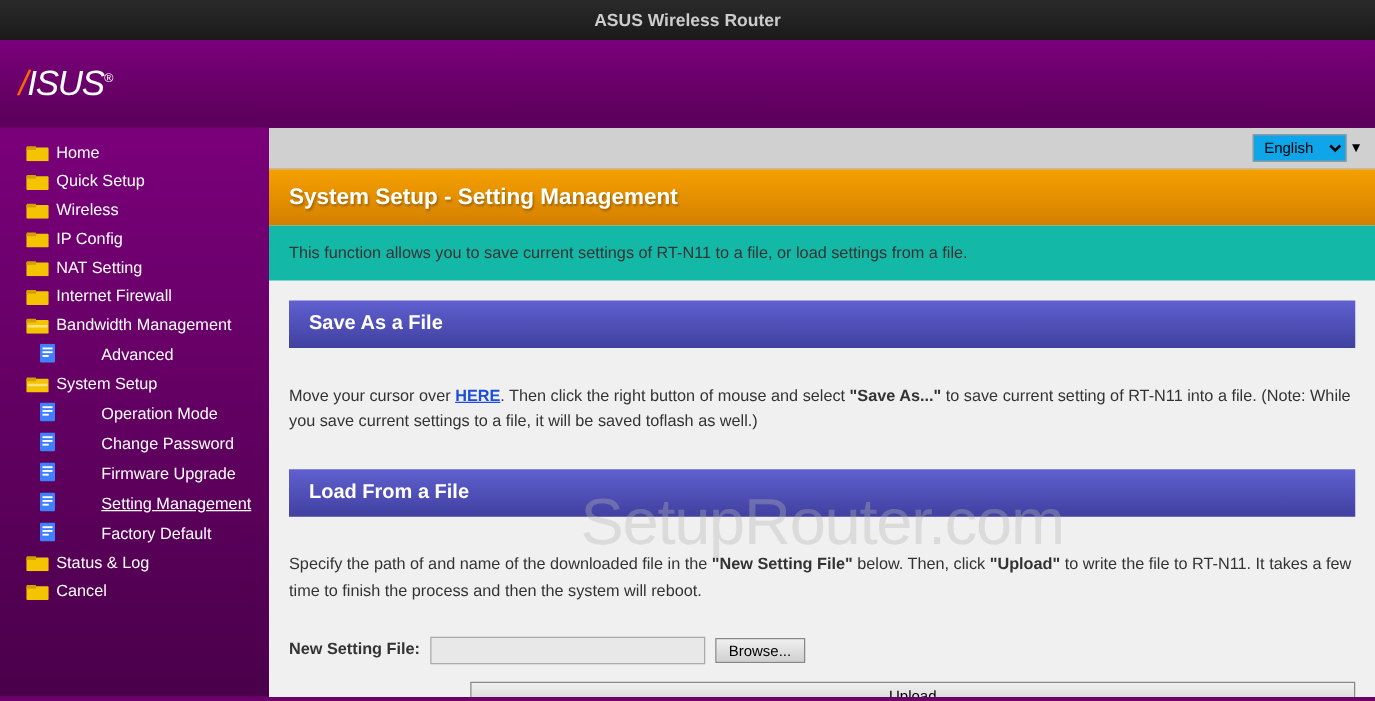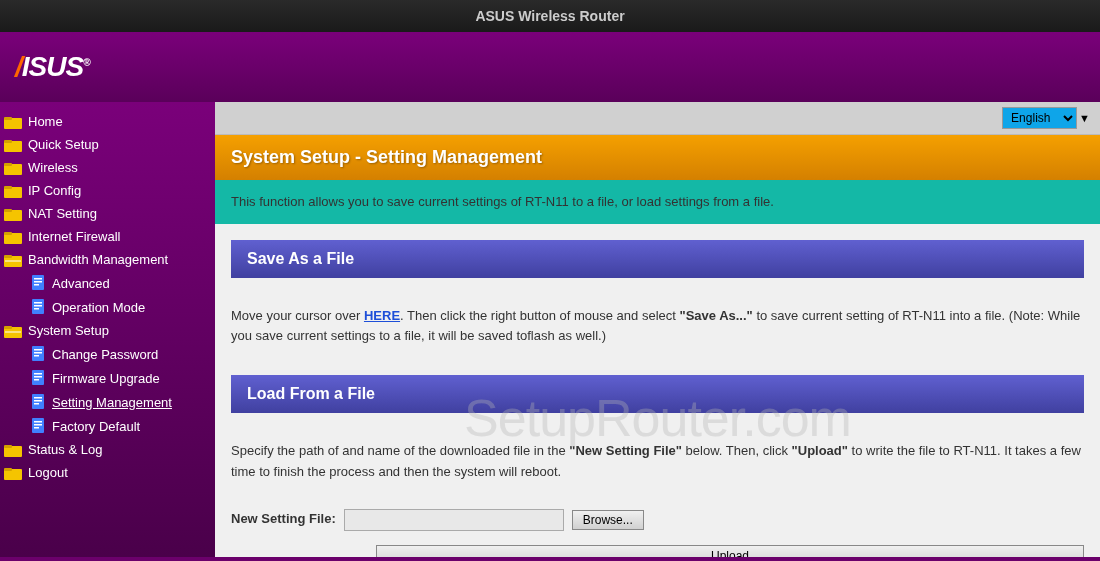--- a/index.html
+++ b/index.html
@@ -19,21 +19,21 @@
     #header {
       background: linear-gradient(to bottom, #7a007a, #5a005a);
       padding: 10px 15px;
       height: 70px;
       display: flex;
       align-items: center;
     }
     #logo {
       color: white;
       font-size: 28px;
-      font-weight: bold;
+      font-weight: normal;
       font-style: italic;
       letter-spacing: -1px;
       text-align: center;
     }
     #logo span { color: #ff0; }
 
     
     #main-layout {
       display: flex;
       height: calc(561px - 36px - 70px);
@@ -43,40 +43,40 @@
     #sidebar {
       width: 215px;
       background: linear-gradient(to bottom, #7a007a, #4a004a);
       padding: 8px 0;
       flex-shrink: 0;
       overflow: hidden;
     }
     .nav-item {
       display: flex;
       align-items: center;
-      padding: 4px 4px;
+      padding: 4px 21px;
       color: white;
       font-size: 13px;
       cursor: pointer;
       white-space: nowrap;
     }
     .nav-item .folder-icon {
       width: 18px;
       height: 14px;
       margin-right: 6px;
       flex-shrink: 0;
     }
     .nav-item .page-icon {
       width: 14px;
       height: 16px;
       margin-right: 6px;
       flex-shrink: 0;
       margin-left: 10px;
     }
-    .nav-item.sub-item { padding-left: 22px; }
+    .nav-item.sub-item { padding-left: 22px; gap: 29px; }
     .nav-item.active span { text-decoration: underline; }
 
     
     #content {
       flex: 1;
       background: #f0f0f0;
       overflow-y: auto;
       position: relative;
     }
 
@@ -276,39 +276,39 @@
     <div class="nav-item sub-item">
       <svg class="page-icon" viewBox="0 0 14 16">
           <rect x="0" y="0" width="12" height="15" rx="1" fill="#4080ff"></rect>
           <rect x="2" y="3" width="8" height="1.5" fill="white"></rect>
           <rect x="2" y="6" width="8" height="1.5" fill="white"></rect>
           <rect x="2" y="9" width="5" height="1.5" fill="white"></rect>
         </svg>
       <span>Advanced</span>
     </div>
 
+    <div class="nav-item">
+      <svg class="folder-icon" viewBox="0 0 18 14">
+          <rect x="0" y="3" width="18" height="11" rx="1" fill="#f5c400"></rect>
+          <rect x="0" y="2" width="8" height="3" rx="1" fill="#d4a000"></rect>
+          <rect x="1" y="7" width="16" height="2" fill="white" opacity="0.5"></rect>
+        </svg>
+      <span>System Setup</span>
+    </div>
+
     <div class="nav-item sub-item">
       <svg class="page-icon" viewBox="0 0 14 16">
           <rect x="0" y="0" width="12" height="15" rx="1" fill="#4080ff"></rect>
           <rect x="2" y="3" width="8" height="1.5" fill="white"></rect>
           <rect x="2" y="6" width="8" height="1.5" fill="white"></rect>
           <rect x="2" y="9" width="5" height="1.5" fill="white"></rect>
         </svg>
       <span>Operation Mode</span>
     </div>
 
-    <div class="nav-item">
-      <svg class="folder-icon" viewBox="0 0 18 14">
-          <rect x="0" y="3" width="18" height="11" rx="1" fill="#f5c400"></rect>
-          <rect x="0" y="2" width="8" height="3" rx="1" fill="#d4a000"></rect>
-          <rect x="1" y="7" width="16" height="2" fill="white" opacity="0.5"></rect>
-        </svg>
-      <span>System Setup</span>
-    </div>
-
     <div class="nav-item sub-item">
       <svg class="page-icon" viewBox="0 0 14 16">
           <rect x="0" y="0" width="12" height="15" rx="1" fill="#4080ff"></rect>
           <rect x="2" y="3" width="8" height="1.5" fill="white"></rect>
           <rect x="2" y="6" width="8" height="1.5" fill="white"></rect>
           <rect x="2" y="9" width="5" height="1.5" fill="white"></rect>
         </svg>
       <span>Change Password</span>
     </div>
 
@@ -348,21 +348,21 @@
           <rect x="0" y="2" width="8" height="3" rx="1" fill="#d4a000"></rect>
         </svg>
       <span>Status &amp; Log</span>
     </div>
 
     <div class="nav-item">
       <svg class="folder-icon" viewBox="0 0 18 14">
           <rect x="0" y="3" width="18" height="11" rx="1" fill="#f5c400"></rect>
           <rect x="0" y="2" width="8" height="3" rx="1" fill="#d4a000"></rect>
         </svg>
-      <span>Logout</span>
+      <span>Cancel</span>
     </div>
   </div>
 
   <div id="content">
 
     <div id="lang-bar">
       <select id="lang-select">
         <option>English</option>
         <option>French</option>
         <option>German</option>

